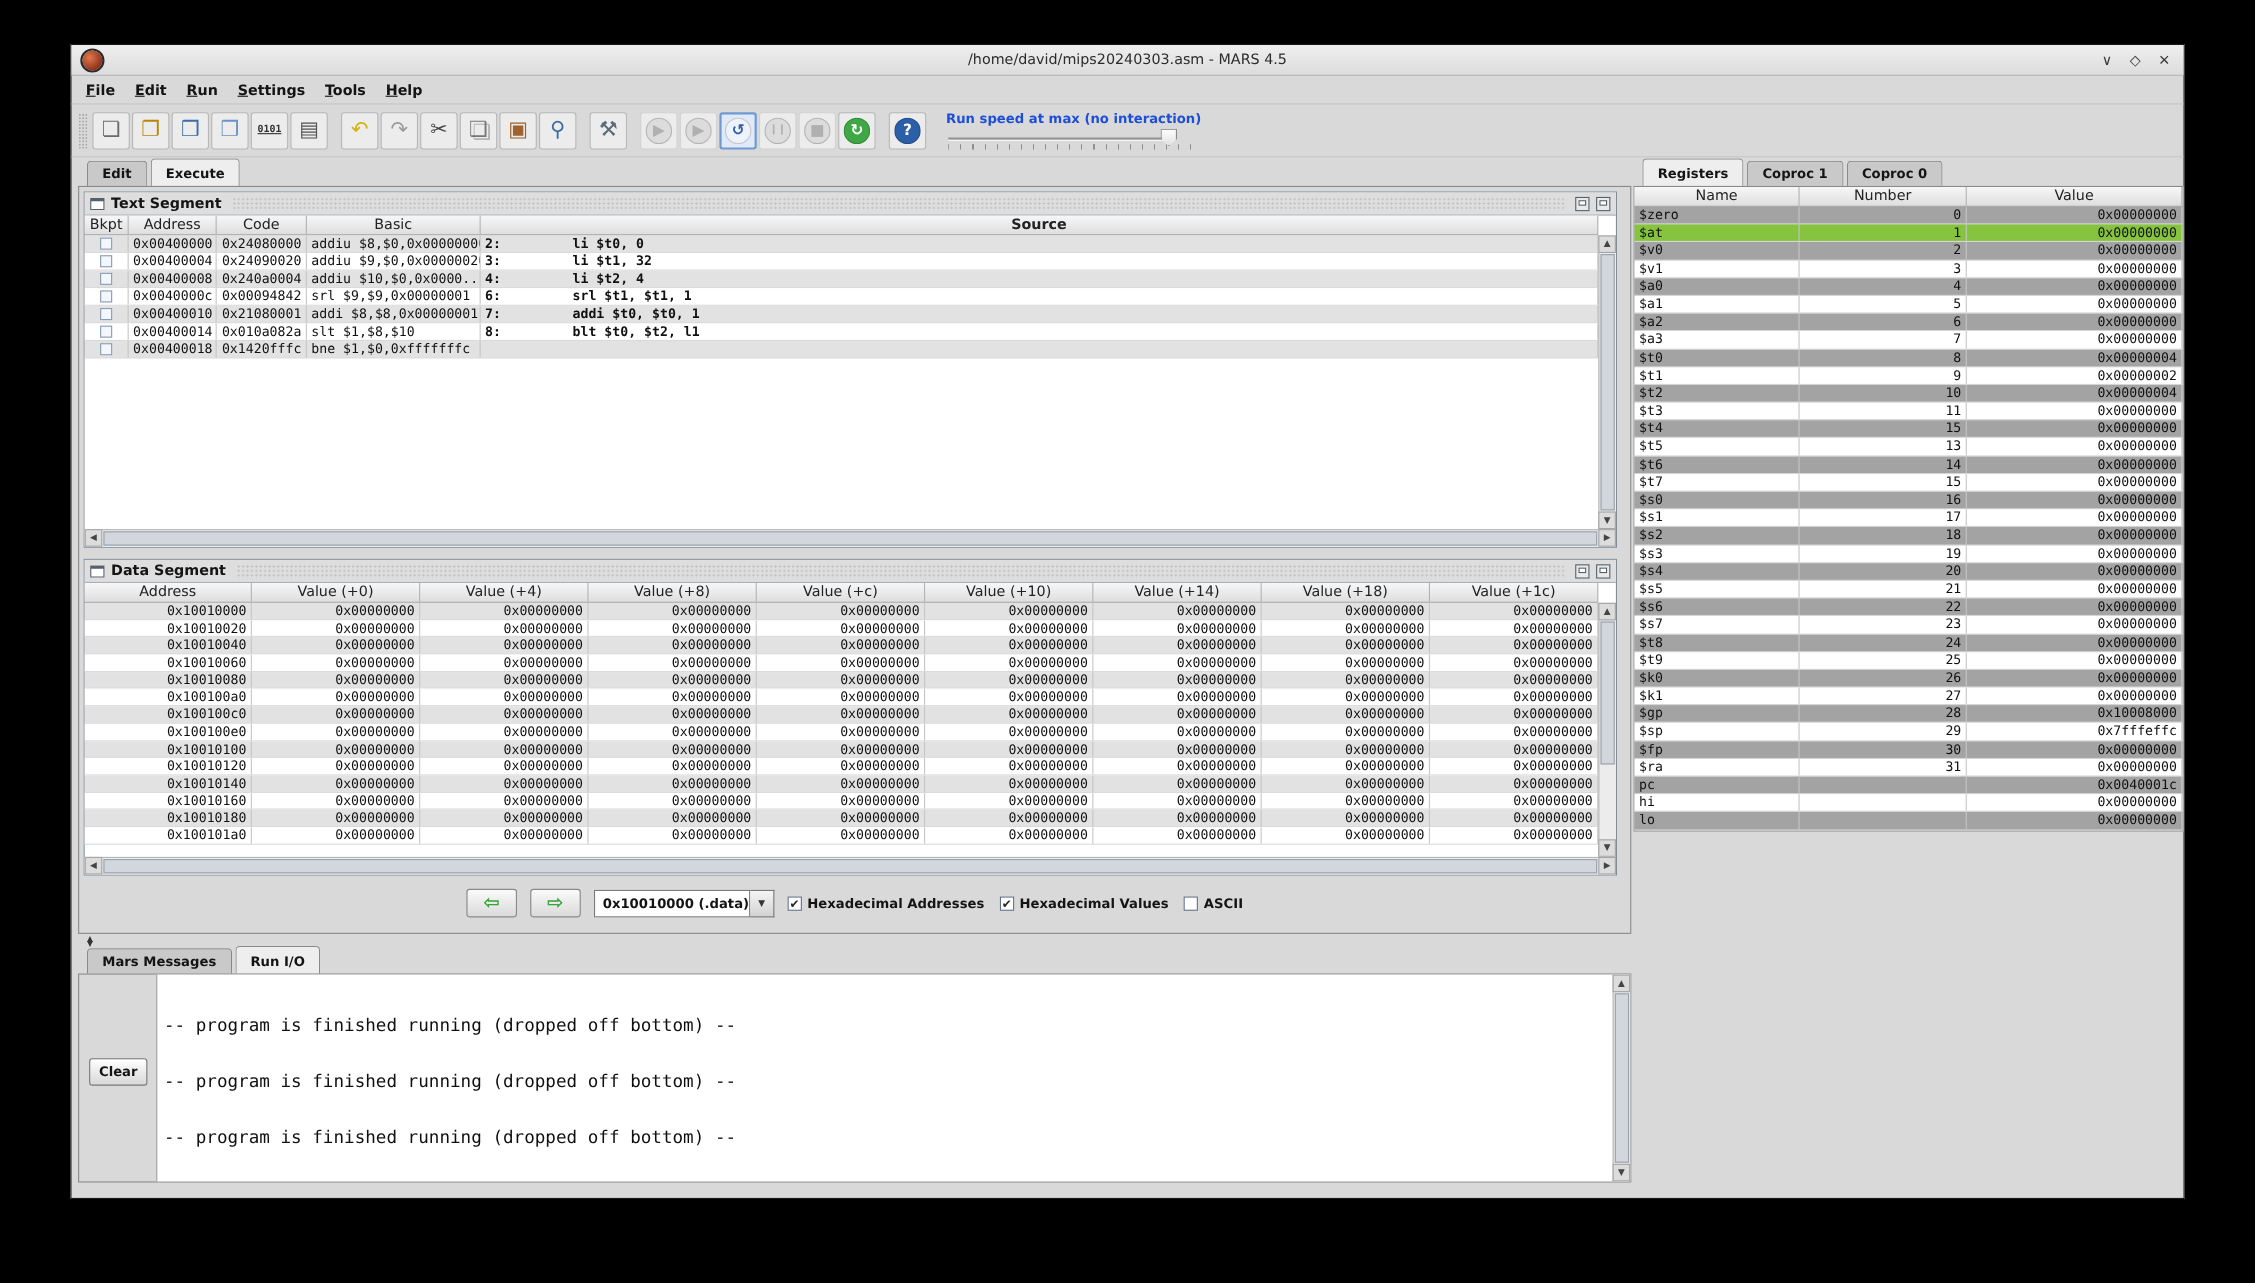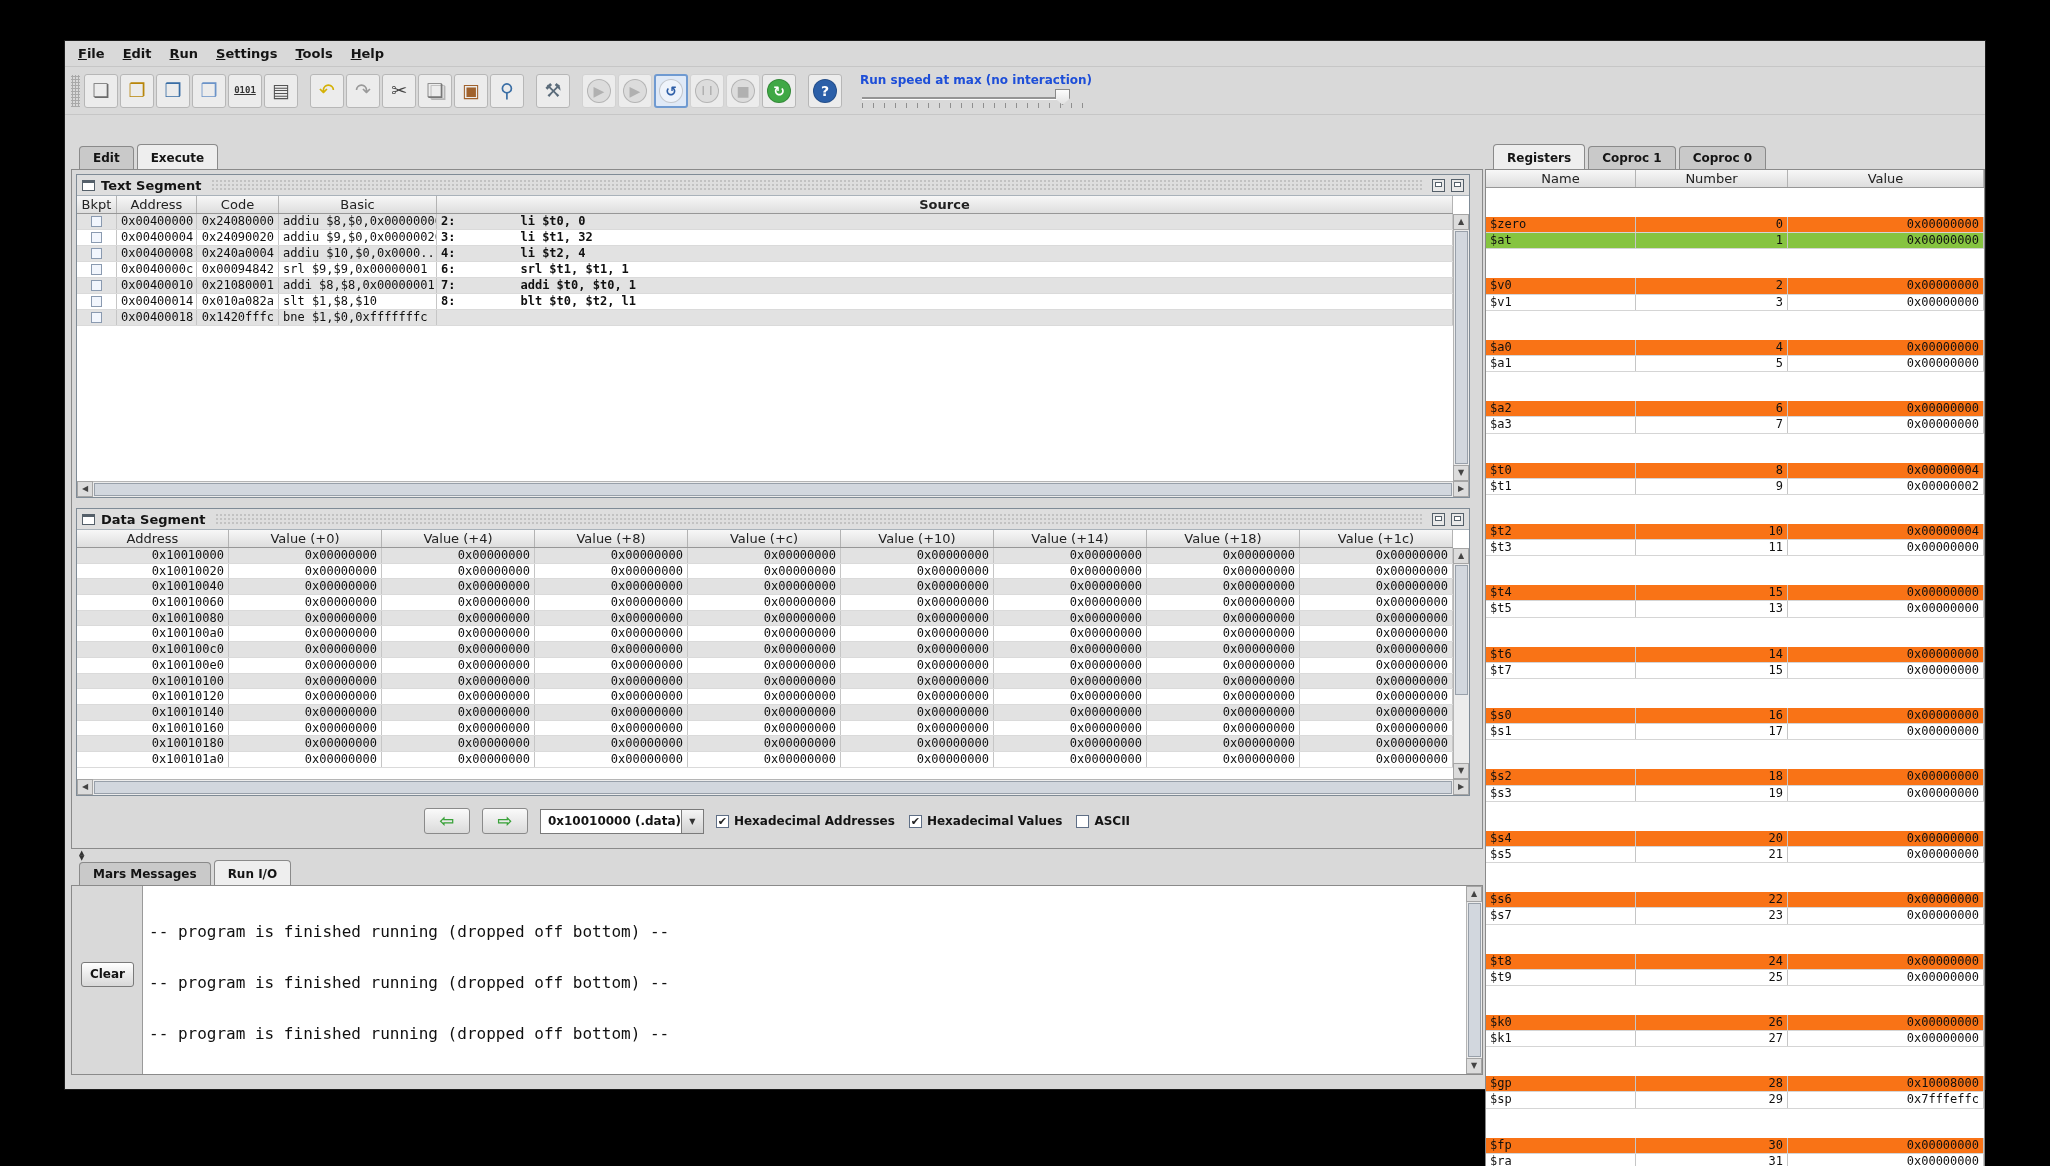--- a/index.html
+++ b/index.html
@@ -89,29 +89,38 @@
   .msg-panel { position:absolute; left:0; top:742px; width:1412px; height:190px; border:1px solid #8a8a8a; background:#d9d9d9; display:flex; }
   .msg-left { width:70px; position:relative; }
   .clear-btn { position:absolute; left:9px; top:76px; width:53px; height:25px; border:1px solid #7a7a7a; border-radius:3px; background:linear-gradient(#ffffff,#d8d8d8); font-size:12px; font-weight:bold; color:#141414; text-align:center; line-height:23px; }
   .msg-text { flex:1; position:relative; background:#fff; border-left:1px solid #9a9a9a; }
   .msg-content { position:absolute; left:6px; top:3px; right:18px; bottom:0; font-family:"DejaVu Sans Mono",monospace; font-size:16px; line-height:17px; white-space:pre; color:#101010; }
 
   
   .reg-panel { position:absolute; left:1420px; top:102px; width:502px; height:932px; }
   .reg-table { position:absolute; left:0; top:26px; width:500px; border:1px solid #8a8a8a; background:#fff; }
   .rrow { display:flex; width:498px; height:16.2px; font-family:"DejaVu Sans Mono",monospace; font-size:12px; line-height:15px; color:#101010; background:#fff; border-bottom:1px solid #d5d5d5; }
-  .rrow.alt { background:#f97316;margin-top:29px; }
+  .rrow.alt { background:#a3a3a3; }
   .rrow.green { background:#86c440; }
   .w-rname { width:150px; } .w-rnum { width:152px; } .w-rval { flex:1; }
 </style>
 </head>
 <body>
 
 <div class="window">
 
+  <div class="titlebar">
+    <div class="app-icon"></div>
+    <div class="win-title">/home/david/mips20240303.asm - MARS 4.5</div>
+    <div class="win-controls" id="win-controls">
+        <span class="win-ctl">∨</span>
+        <span class="win-ctl">◇</span>
+        <span class="win-ctl">✕</span>
+      </div>
+  </div>
 
   <div class="menubar">
     <span id="menu-items"><span class="menu-item">File</span><span class="menu-item">Edit</span><span class="menu-item">Run</span><span class="menu-item">Settings</span><span class="menu-item">Tools</span><span class="menu-item">Help</span></span>
   </div>
 
   <div class="toolbar">
     <div class="tb-handle"></div>
     <span id="tb-groups" style="display:flex">
         <div class="tb-group">
           <div class="tb-btn">

